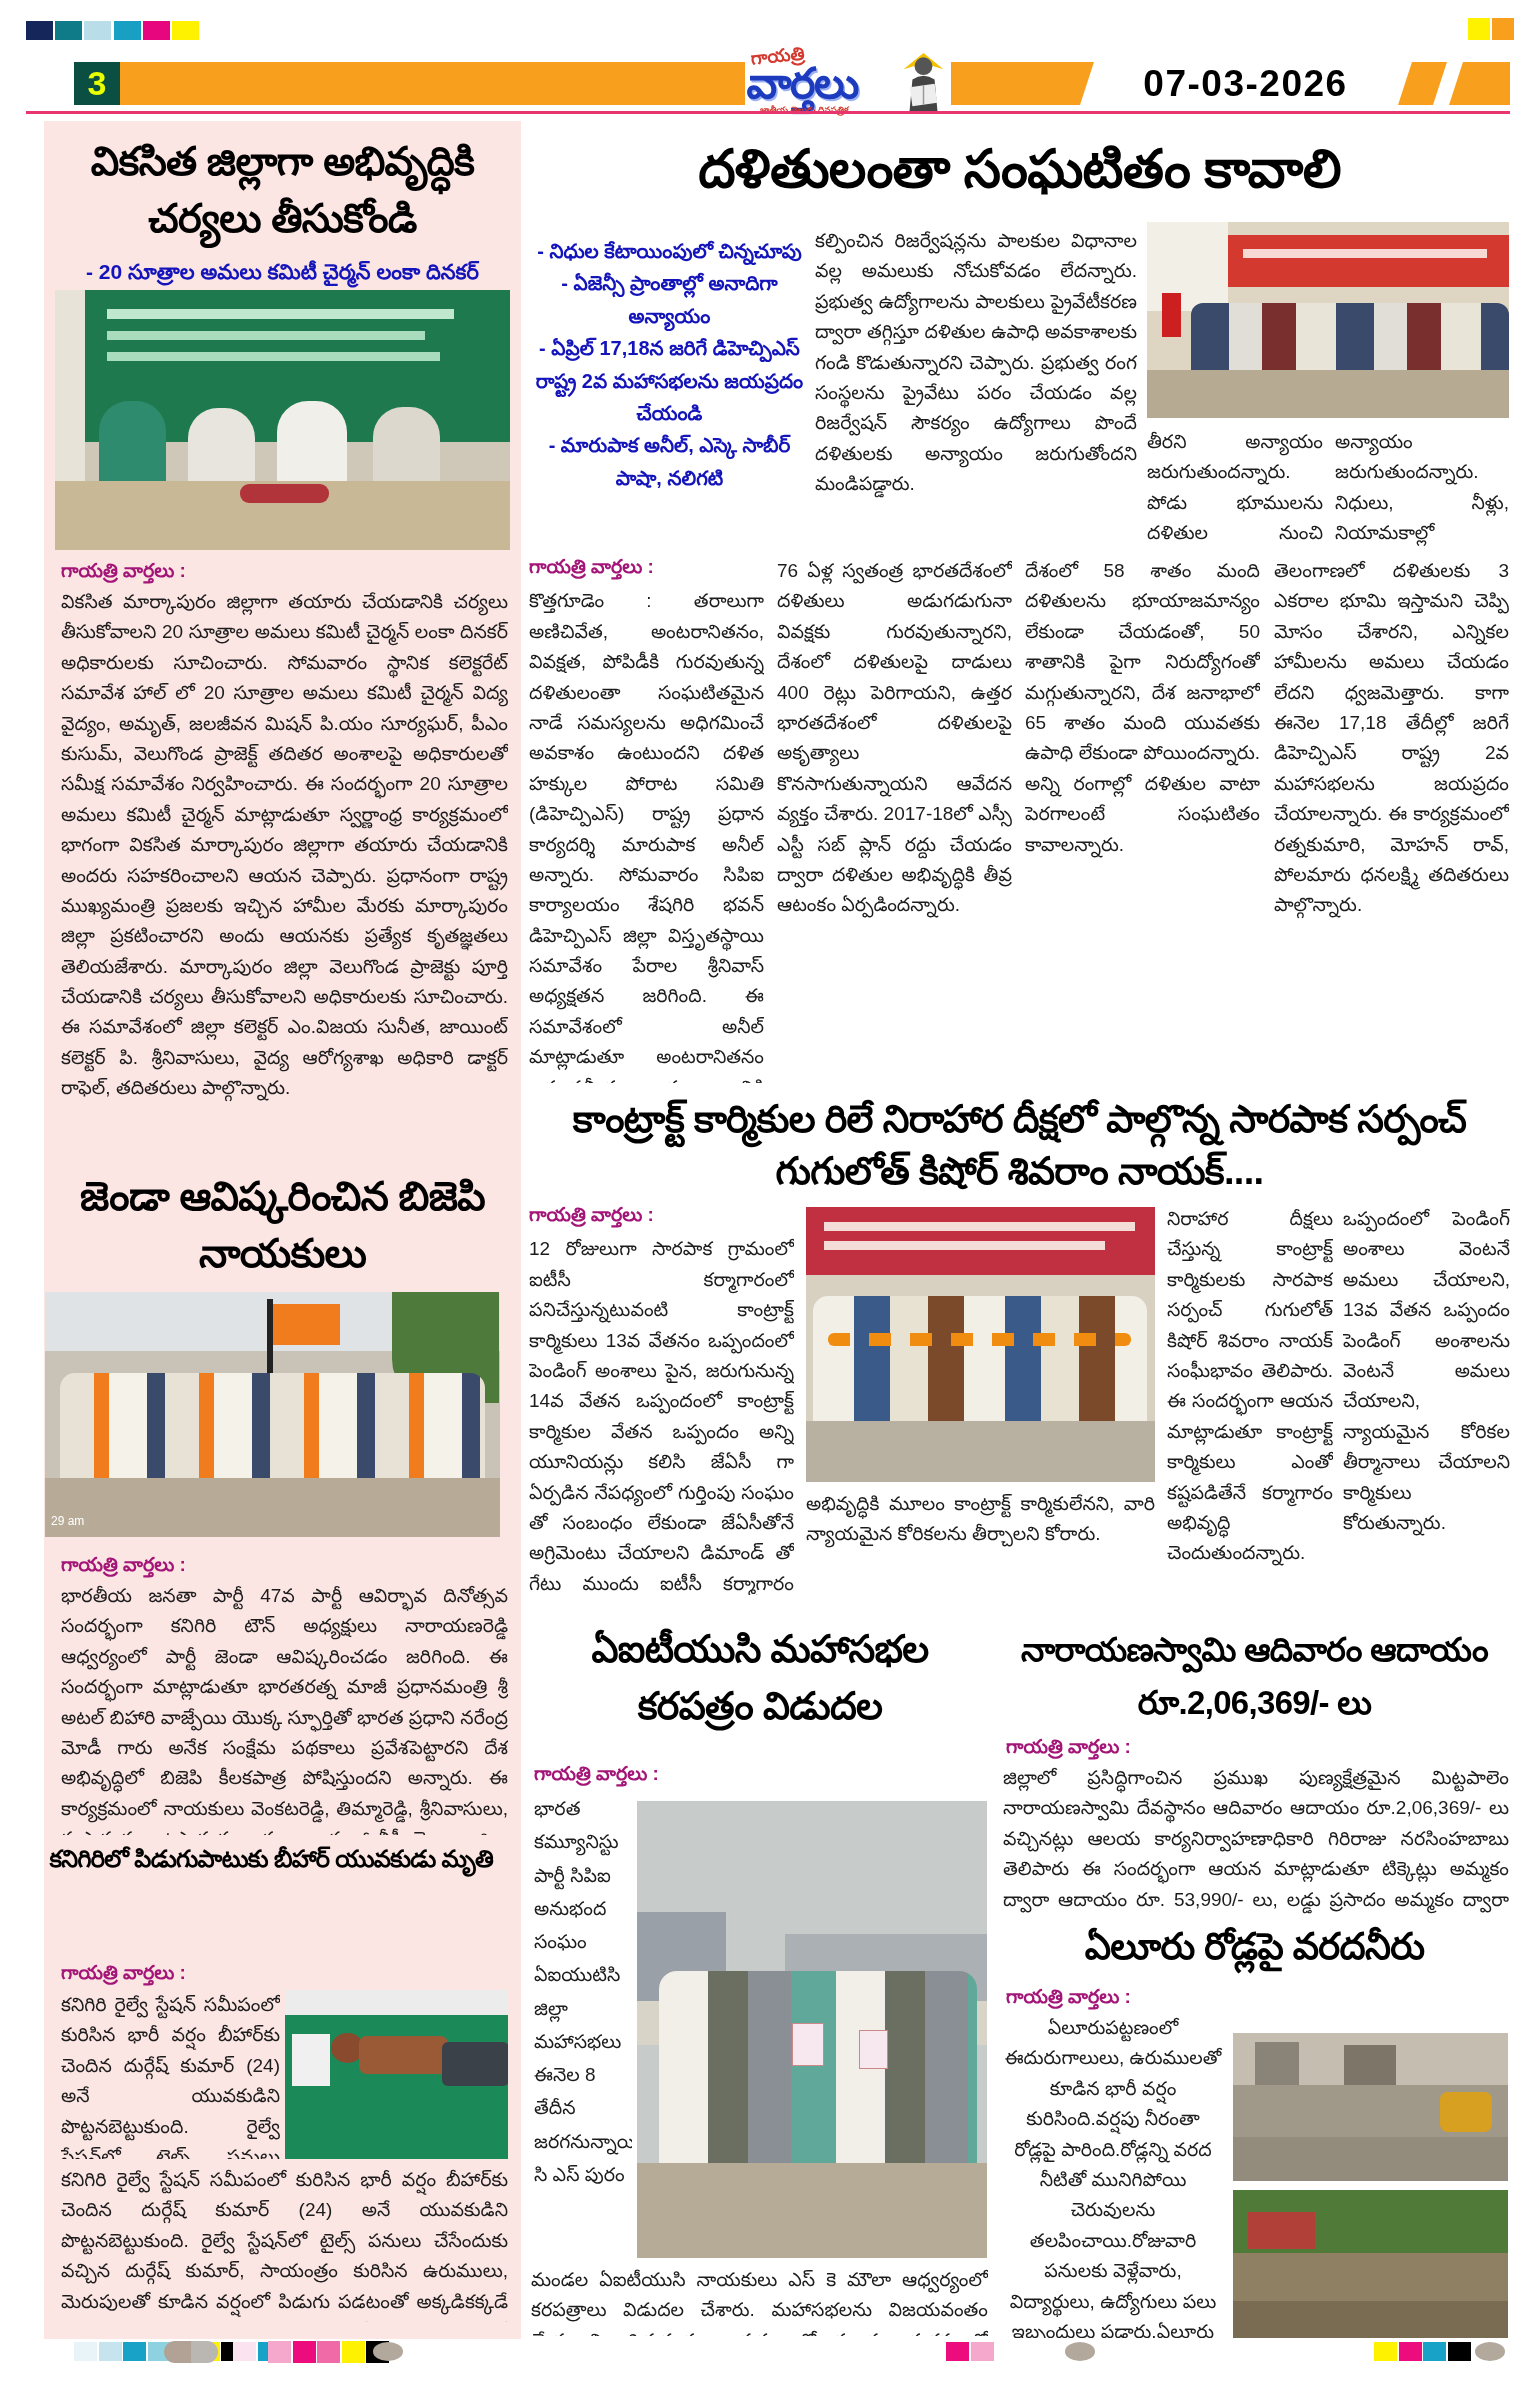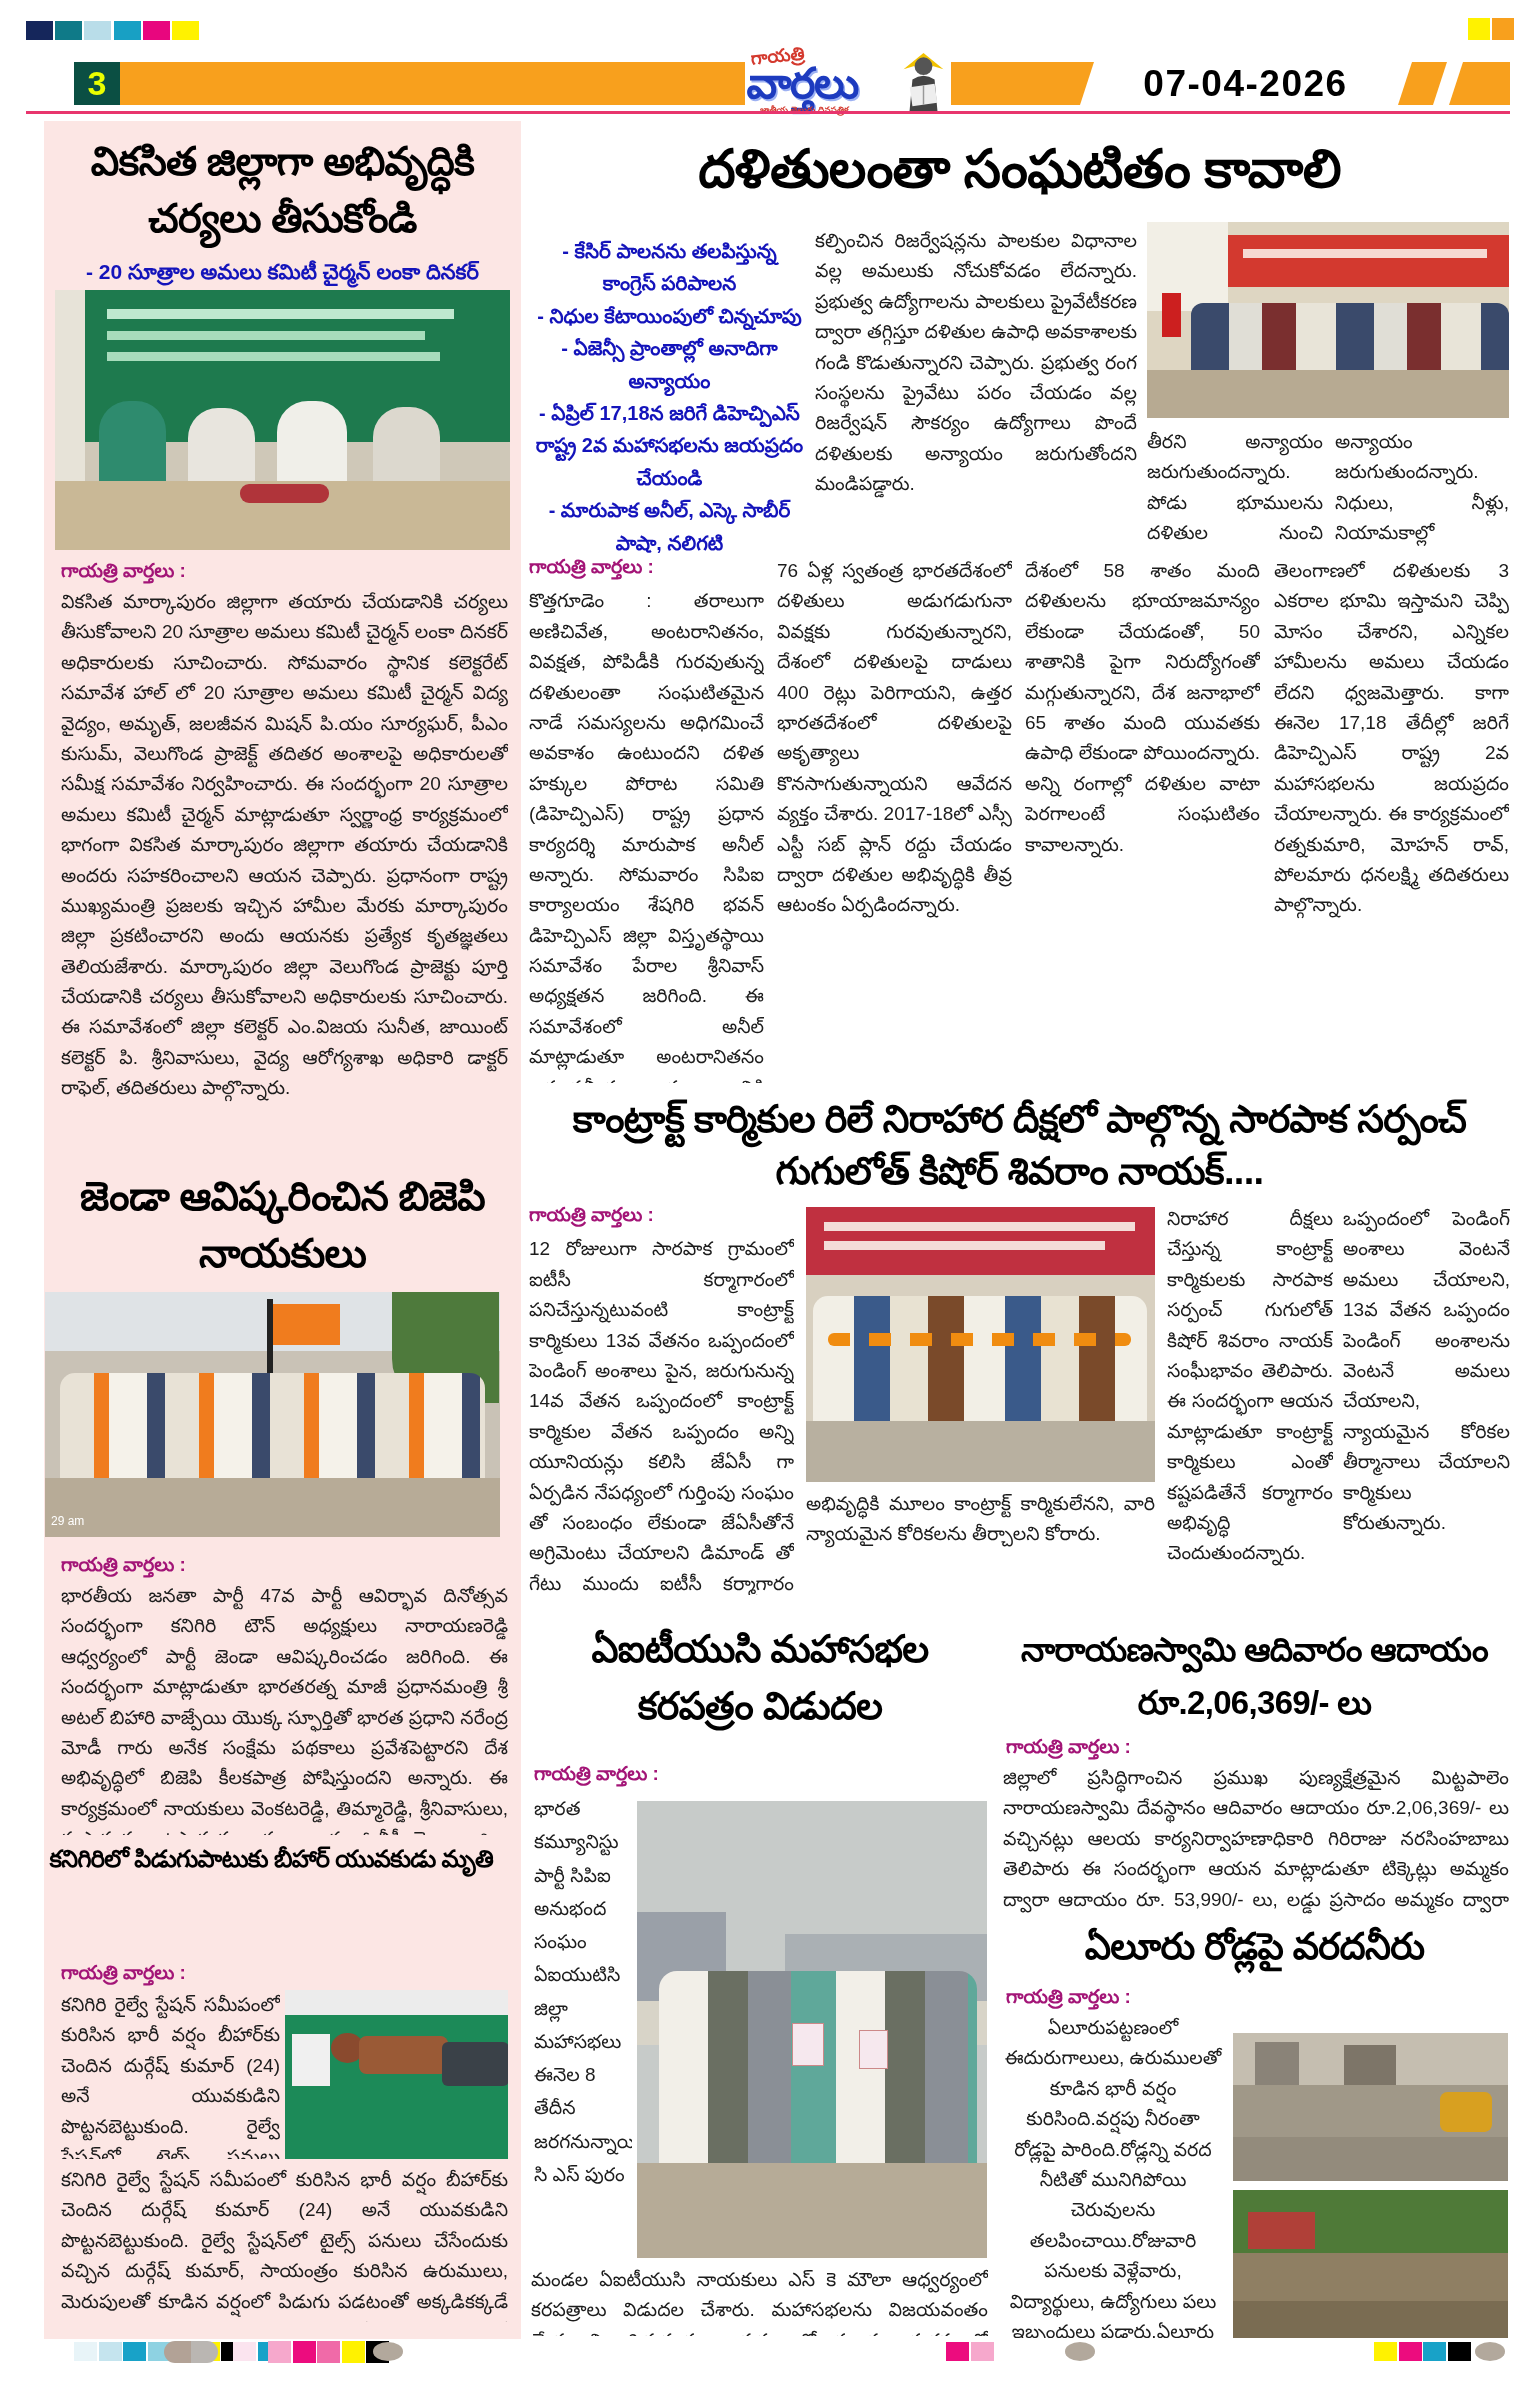--- a/index.html
+++ b/index.html
@@ -41,21 +41,21 @@
       <path d="M14 88 L18 44 Q33 34 48 44 L52 88 Z" fill="#444"></path>
       <rect x="16" y="52" width="34" height="26" fill="#eee" transform="rotate(-8 33 65)"></rect>
       <line x1="33" y1="52" x2="33" y2="78" stroke="#999" stroke-width="2"></line>
     </g>
   </svg>
 </div>
 
 <div class="abs" style="left: 951px; top: 62px; width: 559px; height: 43px; overflow: hidden; background: rgb(248, 160, 29);">
   <div class="white-skew" style="left:136px;top:0;width:318px;height:43px;"></div>
   <div class="white-skew" style="left:489px;top:0;width:16.3px;height:43px;"></div>
-  <div class="abs" style="left:143px;top:0;width:303px;height:43px;line-height:43px;text-align:center;font-size:37px;font-weight:800;color:#000;letter-spacing:1.5px;">07-04-2026</div>
+  <div class="abs" style="left:143px;top:0;width:303px;height:43px;line-height:43px;text-align:center;font-size:37px;font-weight:800;color:#000;letter-spacing:1.5px;">07-03-2026</div>
 </div>
 <div class="abs" style="left: 26px; top: 111px; width: 1484px; height: 3px; background: rgb(232, 53, 109);"></div>
 
 <div class="abs" style="left: 44px; top: 121px; width: 477px; height: 2218px; background: rgb(252, 230, 228);"></div>
 
 <div class="abs headline" style="left:55px;top:133px;width:455px;height:124px;font-size:40px;">వికసిత జిల్లాగా అభివృద్ధికి చర్యలు తీసుకోండి</div>
 <div class="abs" style="left: 55px; top: 260px; width: 455px; text-align: center; font-size: 21px; font-weight: 700; color: rgb(20, 20, 187);">- 20 సూత్రాల అమలు కమిటీ చైర్మన్ లంకా దినకర్</div>
 
 <div class="photo" style="left:55px;top:290px;width:455px;height:260px;background:#cfc8b8;">
   <div class="pshape" style="left:0;top:0;width:30px;height:100%;background:#e7e3d8;"></div>
@@ -95,21 +95,20 @@
   <div class="pshape" style="left:46px;top:43px;width:33px;height:30px;background:#8a4a2e;border-radius:50%;"></div>
   <div class="pshape" style="left:74px;top:46px;width:89px;height:38px;background:#9a5a36;border-radius:7.4px;"></div>
   <div class="pshape" style="left:157px;top:52px;width:67px;height:44px;background:#3a4148;border-radius:6px;"></div>
 </div>
 <div class="abs body-text" style="left:61px;top:1990px;width:219px;height:169px;">కనిగిరి రైల్వే స్టేషన్ సమీపంలో కురిసిన భారీ వర్షం బీహార్‌కు చెందిన దుర్గేష్ కుమార్ (24) అనే యువకుడిని పొట్టనబెట్టుకుంది. రైల్వే స్టేషన్‌లో టైల్స్ పనులు చేసేందుకు వచ్చిన దుర్గేష్ కుమార్, సాయంత్రం కురిసిన ఉరుములు, మెరుపులతో కూడిన వర్షంలో పిడుగు పడటంతో అక్కడికక్కడే మృతి చెందాడు. ఒక్కసారిగా పెద్ద శబ్దంతో పిడుగు పడటంతో స్థానికులు భయాందోళనకు గురయ్యారు. పోలీసులు మృతుని కుటుంబ సభ్యులకు సమాచారం అందించారు.</div>
 <div class="abs body-text" style="left:61px;top:2165px;width:447px;height:157px;">కనిగిరి రైల్వే స్టేషన్ సమీపంలో కురిసిన భారీ వర్షం బీహార్‌కు చెందిన దుర్గేష్ కుమార్ (24) అనే యువకుడిని పొట్టనబెట్టుకుంది. రైల్వే స్టేషన్‌లో టైల్స్ పనులు చేసేందుకు వచ్చిన దుర్గేష్ కుమార్, సాయంత్రం కురిసిన ఉరుములు, మెరుపులతో కూడిన వర్షంలో పిడుగు పడటంతో అక్కడికక్కడే మృతి చెందాడు. ఒక్కసారిగా పెద్ద శబ్దంతో పిడుగు పడటంతో స్థానికులు భయాందోళనకు గురయ్యారు. పోలీసులు మృతుని కుటుంబ సభ్యులకు సమాచారం అందించారు.</div>
 
 <div class="abs headline" style="left:529px;top:135px;width:981px;height:77px;font-size:53px;line-height:1.3;">దళితులంతా సంఘటితం కావాలి</div>
 
 <div class="abs" style="left:534px;top:235px;width:271px;">
-  <div class="bullet-line">- కేసిర్ పాలనను తలపిస్తున్న కాంగ్రెస్ పరిపాలన</div>
   <div class="bullet-line">- నిధుల కేటాయింపులో చిన్నచూపు</div>
   <div class="bullet-line">- ఏజెన్సీ ప్రాంతాల్లో అనాదిగా అన్యాయం</div>
   <div class="bullet-line">- ఏప్రిల్ 17,18న జరిగే డిహెచ్పిఎస్ రాష్ట్ర 2వ మహాసభలను జయప్రదం చేయండి</div>
   <div class="bullet-line">- మారుపాక అనీల్, ఎస్కె సాబీర్ పాషా, నలిగటి</div>
 </div>
 
 <div class="abs body-text" style="left:815px;top:226px;width:322px;height:322px;">కల్పించిన రిజర్వేషన్లను పాలకుల విధానాల వల్ల అమలుకు నోచుకోవడం లేదన్నారు. ప్రభుత్వ ఉద్యోగాలను పాలకులు ప్రైవేటీకరణ ద్వారా తగ్గిస్తూ దళితుల ఉపాధి అవకాశాలకు గండి కొడుతున్నారని చెప్పారు. ప్రభుత్వ రంగ సంస్థలను ప్రైవేటు పరం చేయడం వల్ల రిజర్వేషన్ సౌకర్యం ఉద్యోగాలు పొందే దళితులకు అన్యాయం జరుగుతోందని మండిపడ్డారు.</div>
 
 <div class="photo" style="left:1147px;top:222px;width:362px;height:196px;background:#ded6c2;">
   <div class="pshape" style="left:0;top:0;width:81px;height:89px;background:#f2efe6;"></div>

